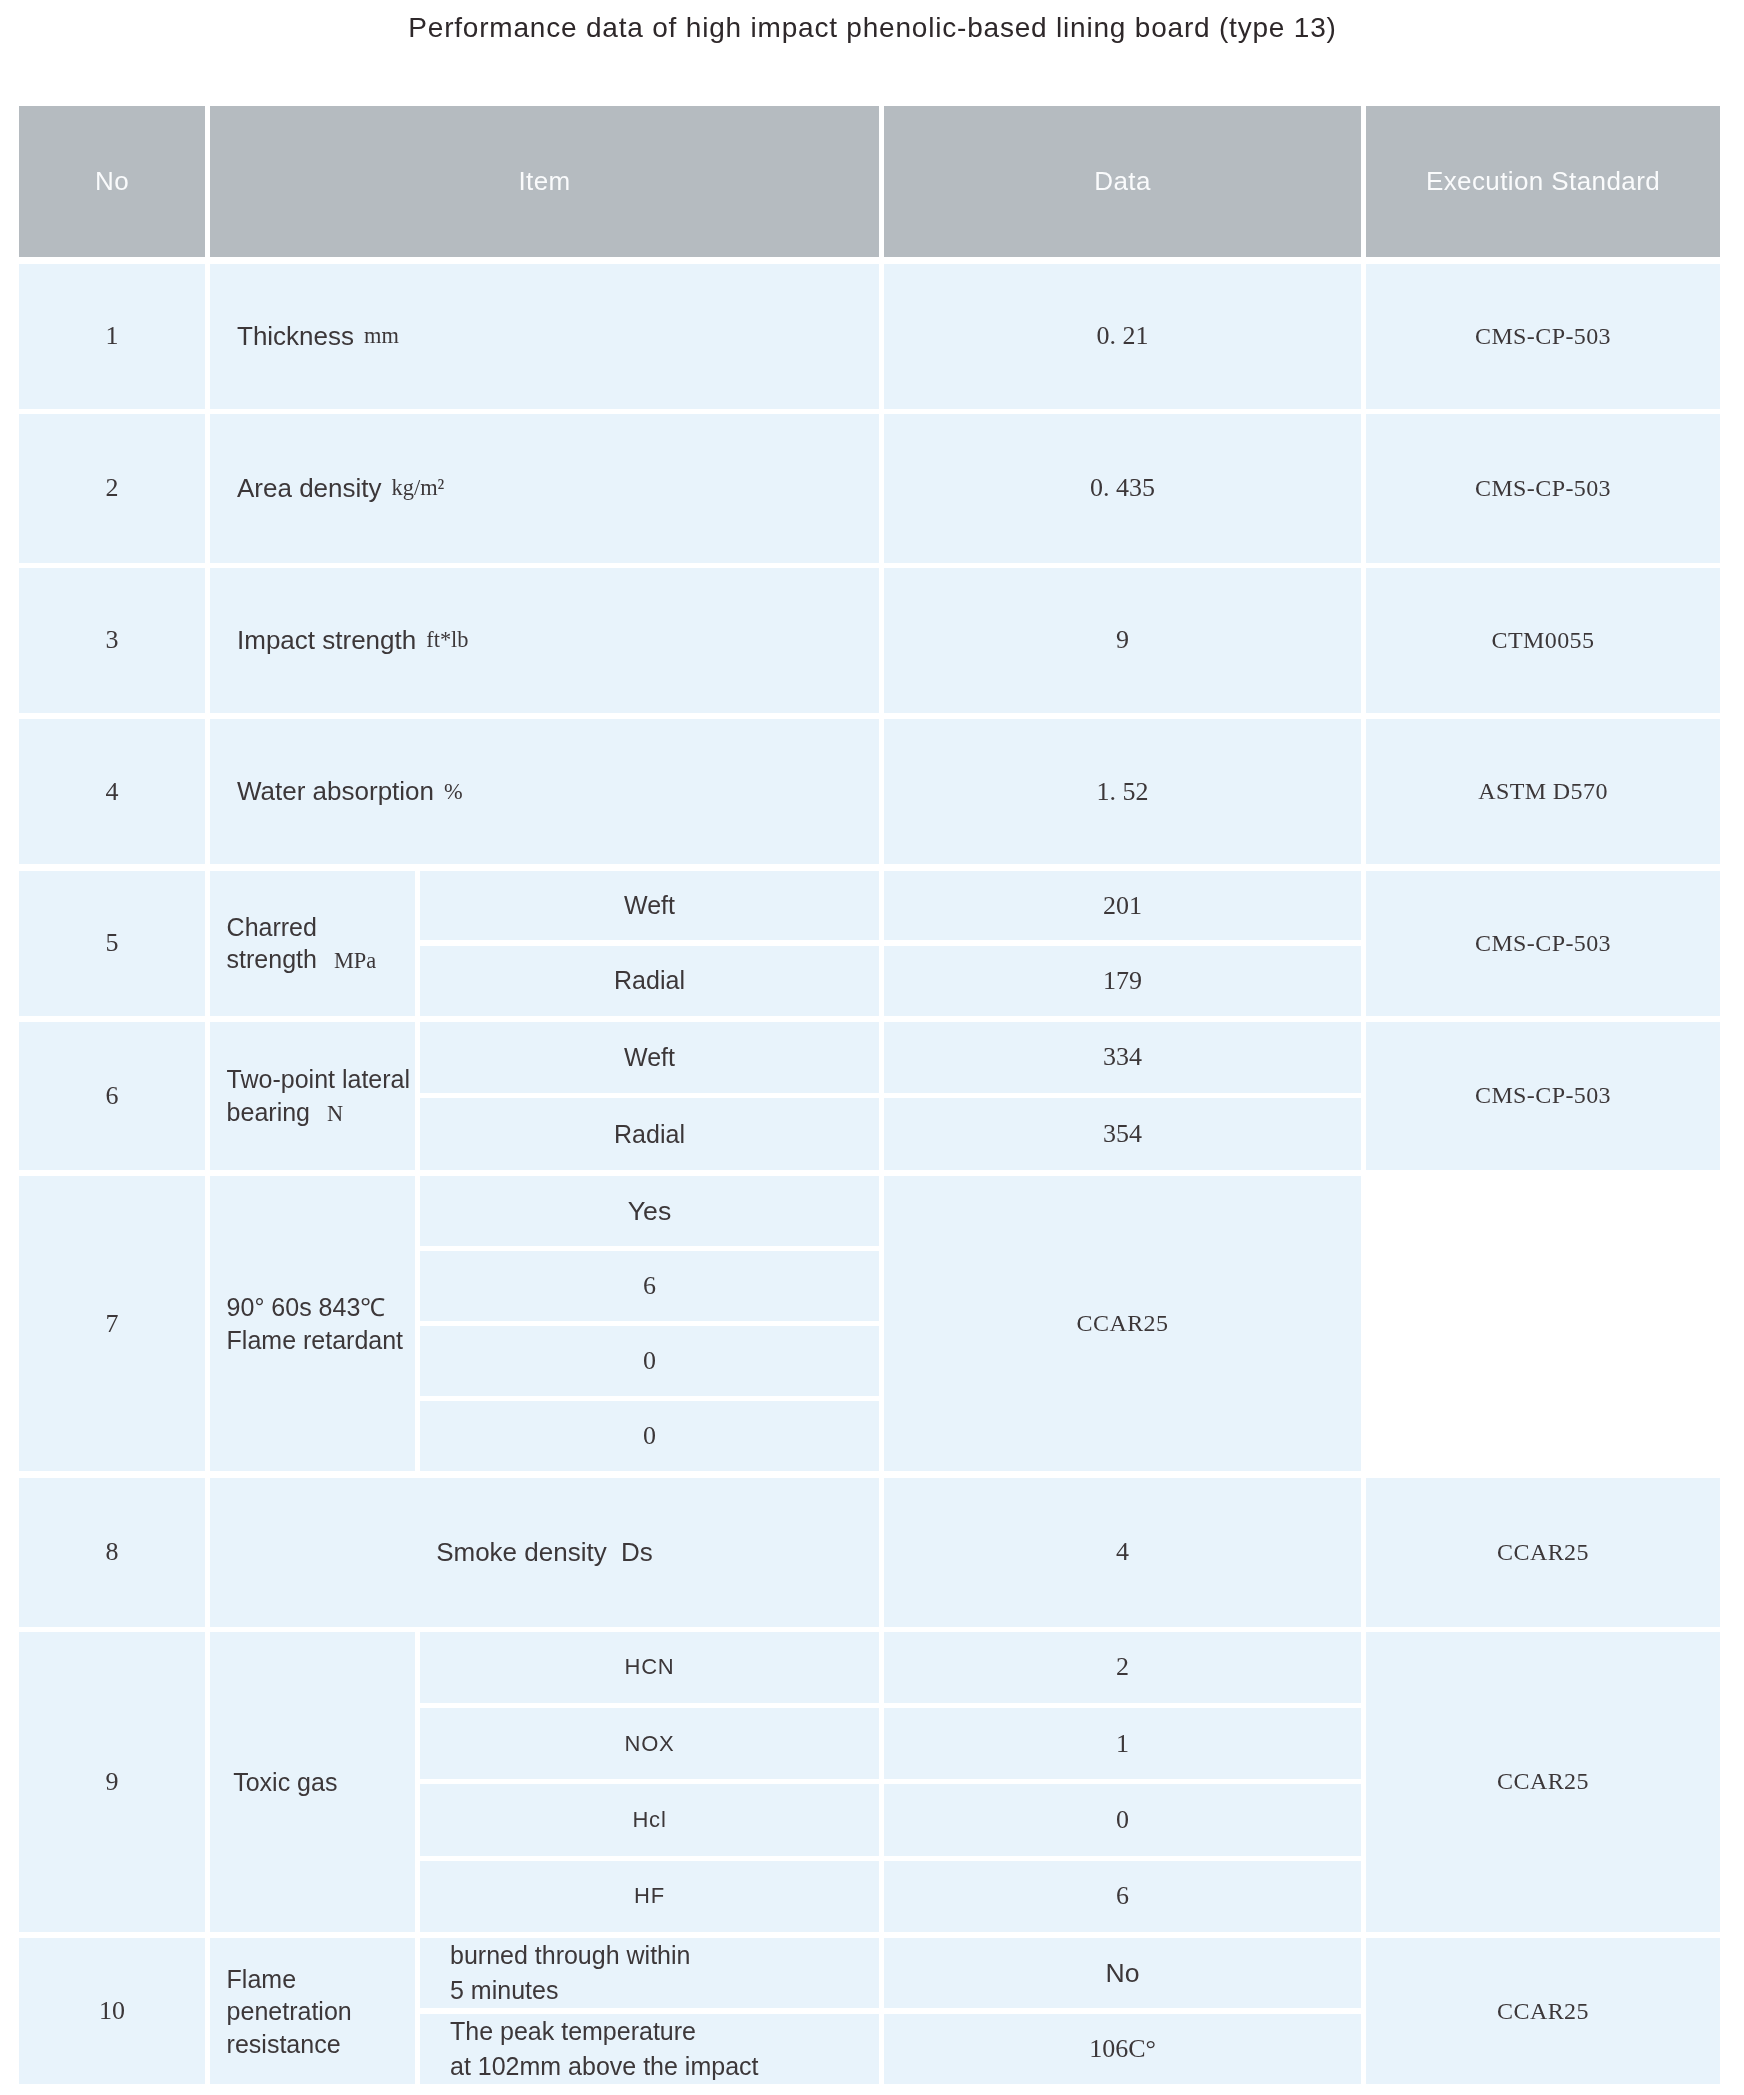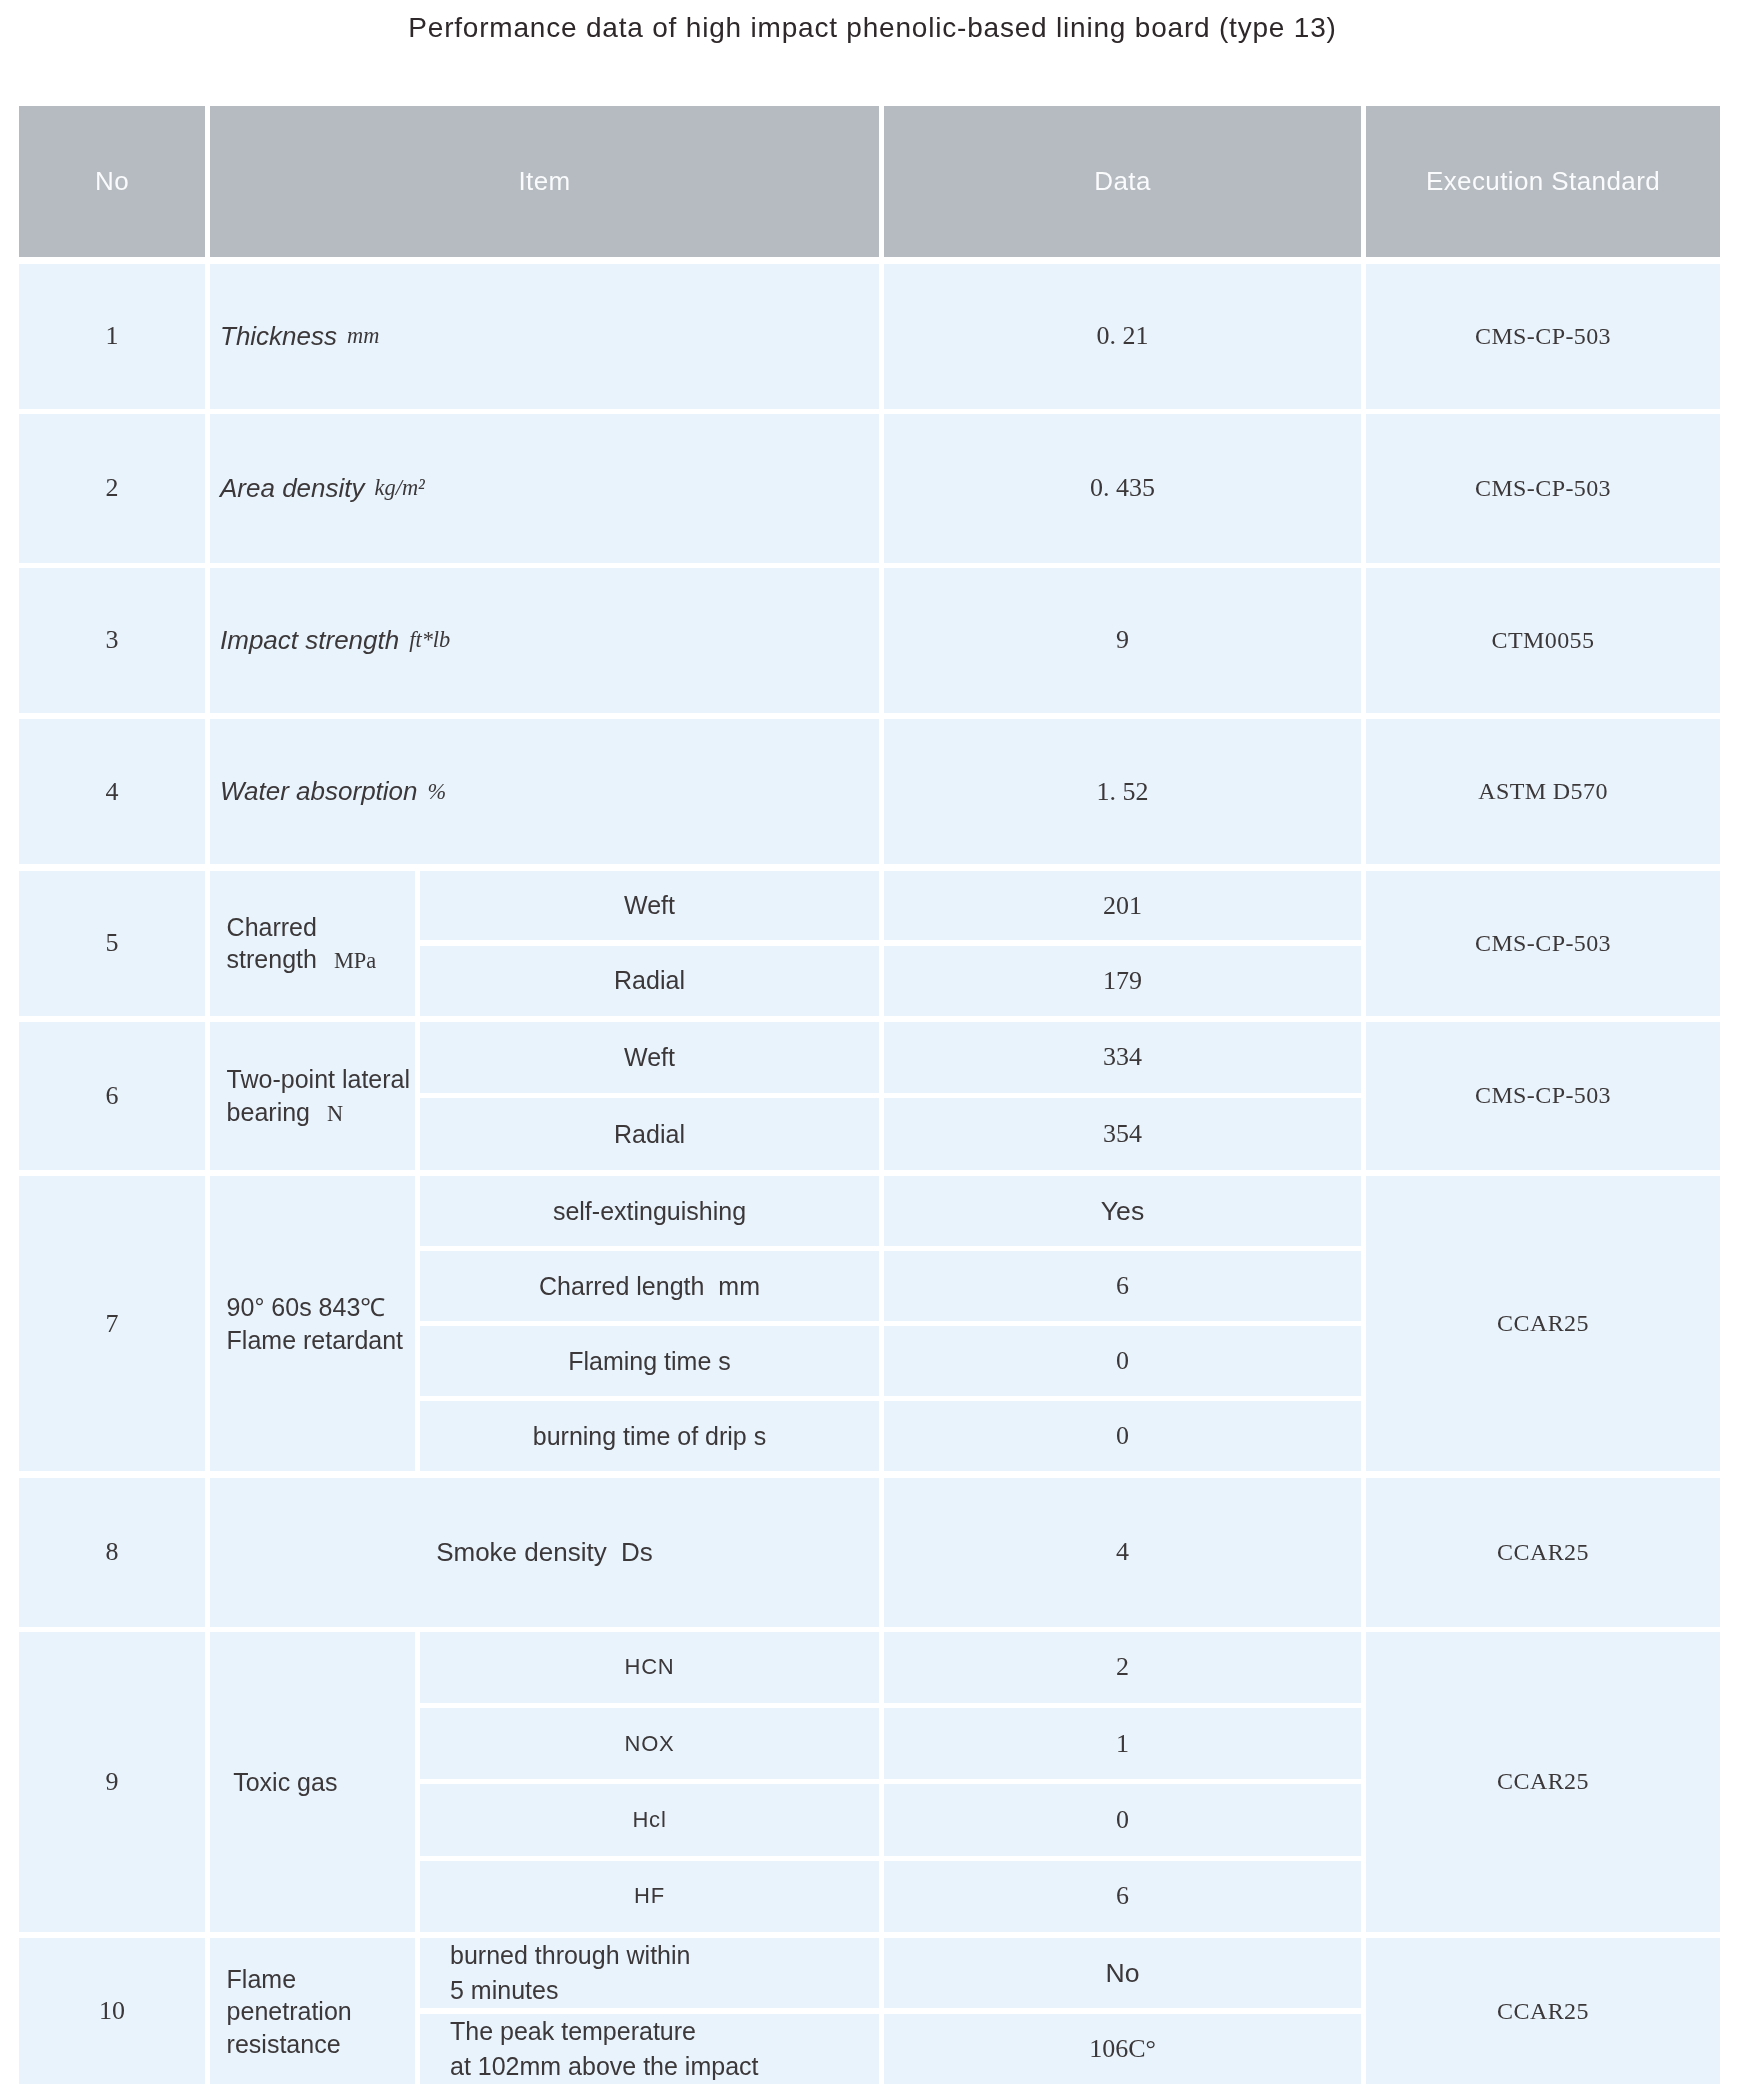--- a/index.html
+++ b/index.html
@@ -21,21 +21,21 @@
   .cell {
     background:#e8f3fb; display:flex; align-items:center; justify-content:center;
     box-sizing:border-box; text-align:center;
   }
   .hdr .cell { background:#b5bbc0; color:#fafbfc; font-size:26px; letter-spacing:0.4px; }
   .span2 { grid-column:2 / 4; }
   .no   { font-family:"Liberation Serif", serif; font-size:26px; }
   .val  { font-family:"Liberation Serif", serif; font-size:26px; }
   .std  { font-family:Liberation Serif, serif; font-size:24px; letter-spacing:0.4px; }
   .sans-val { font-size:26.6px; }
-  .item-left { justify-content:flex-start; padding-left:10px; text-align:left;font-style:italic; }
+  .item-left { justify-content:flex-start; padding-left:27px; text-align:left; }
   .item-name { font-size:26px; white-space:pre-wrap; }
   .unit { font-family:"Liberation Serif", serif; font-size:22.4px; margin-left:10px; }
   .lbl  { font-size:25px; line-height:1.3; white-space:pre-wrap; text-align:left; }
   .lblwrap { padding-left:16.6px; padding-right:3.3px; justify-content:flex-start; }
   .subcol { display:grid; background:transparent; }
   .rows2 { grid-template-rows:1fr 1fr; row-gap:5.8px; }
   .rows4 { grid-template-rows:repeat(4,1fr); row-gap:5px; }
   .sublbl { font-size:25px; white-space:pre-wrap; }
   .subserif { font-family:Liberation Sans, sans-serif; font-size:22px; letter-spacing:0.8px; }
   .leftlbl { justify-content:flex-start; padding-left:30px; text-align:left; }
@@ -141,26 +141,20 @@
       </div>
       <div class="cell std">CMS-CP-503</div>
     </div>
 
     <div class="band h-r7">
       <div class="cell no">7</div>
       <div class="cell lblwrap">
         <div class="lbl">90° 60s 843℃ Flame retardant</div>
       </div>
       <div class="subcol rows4">
-        <div class="cell sublbl">self-extinguishing</div>
-        <div class="cell sublbl">Charred length  mm</div>
-        <div class="cell sublbl">Flaming time s</div>
-        <div class="cell sublbl">burning time of drip s</div>
-      </div>
-      <div class="subcol rows4">
         <div class="cell sans-val">Yes</div>
         <div class="cell val">6</div>
         <div class="cell val">0</div>
         <div class="cell val">0</div>
       </div>
       <div class="cell std">CCAR25</div>
     </div>
 
     <div class="band h-r8">
       <div class="cell no">8</div>

